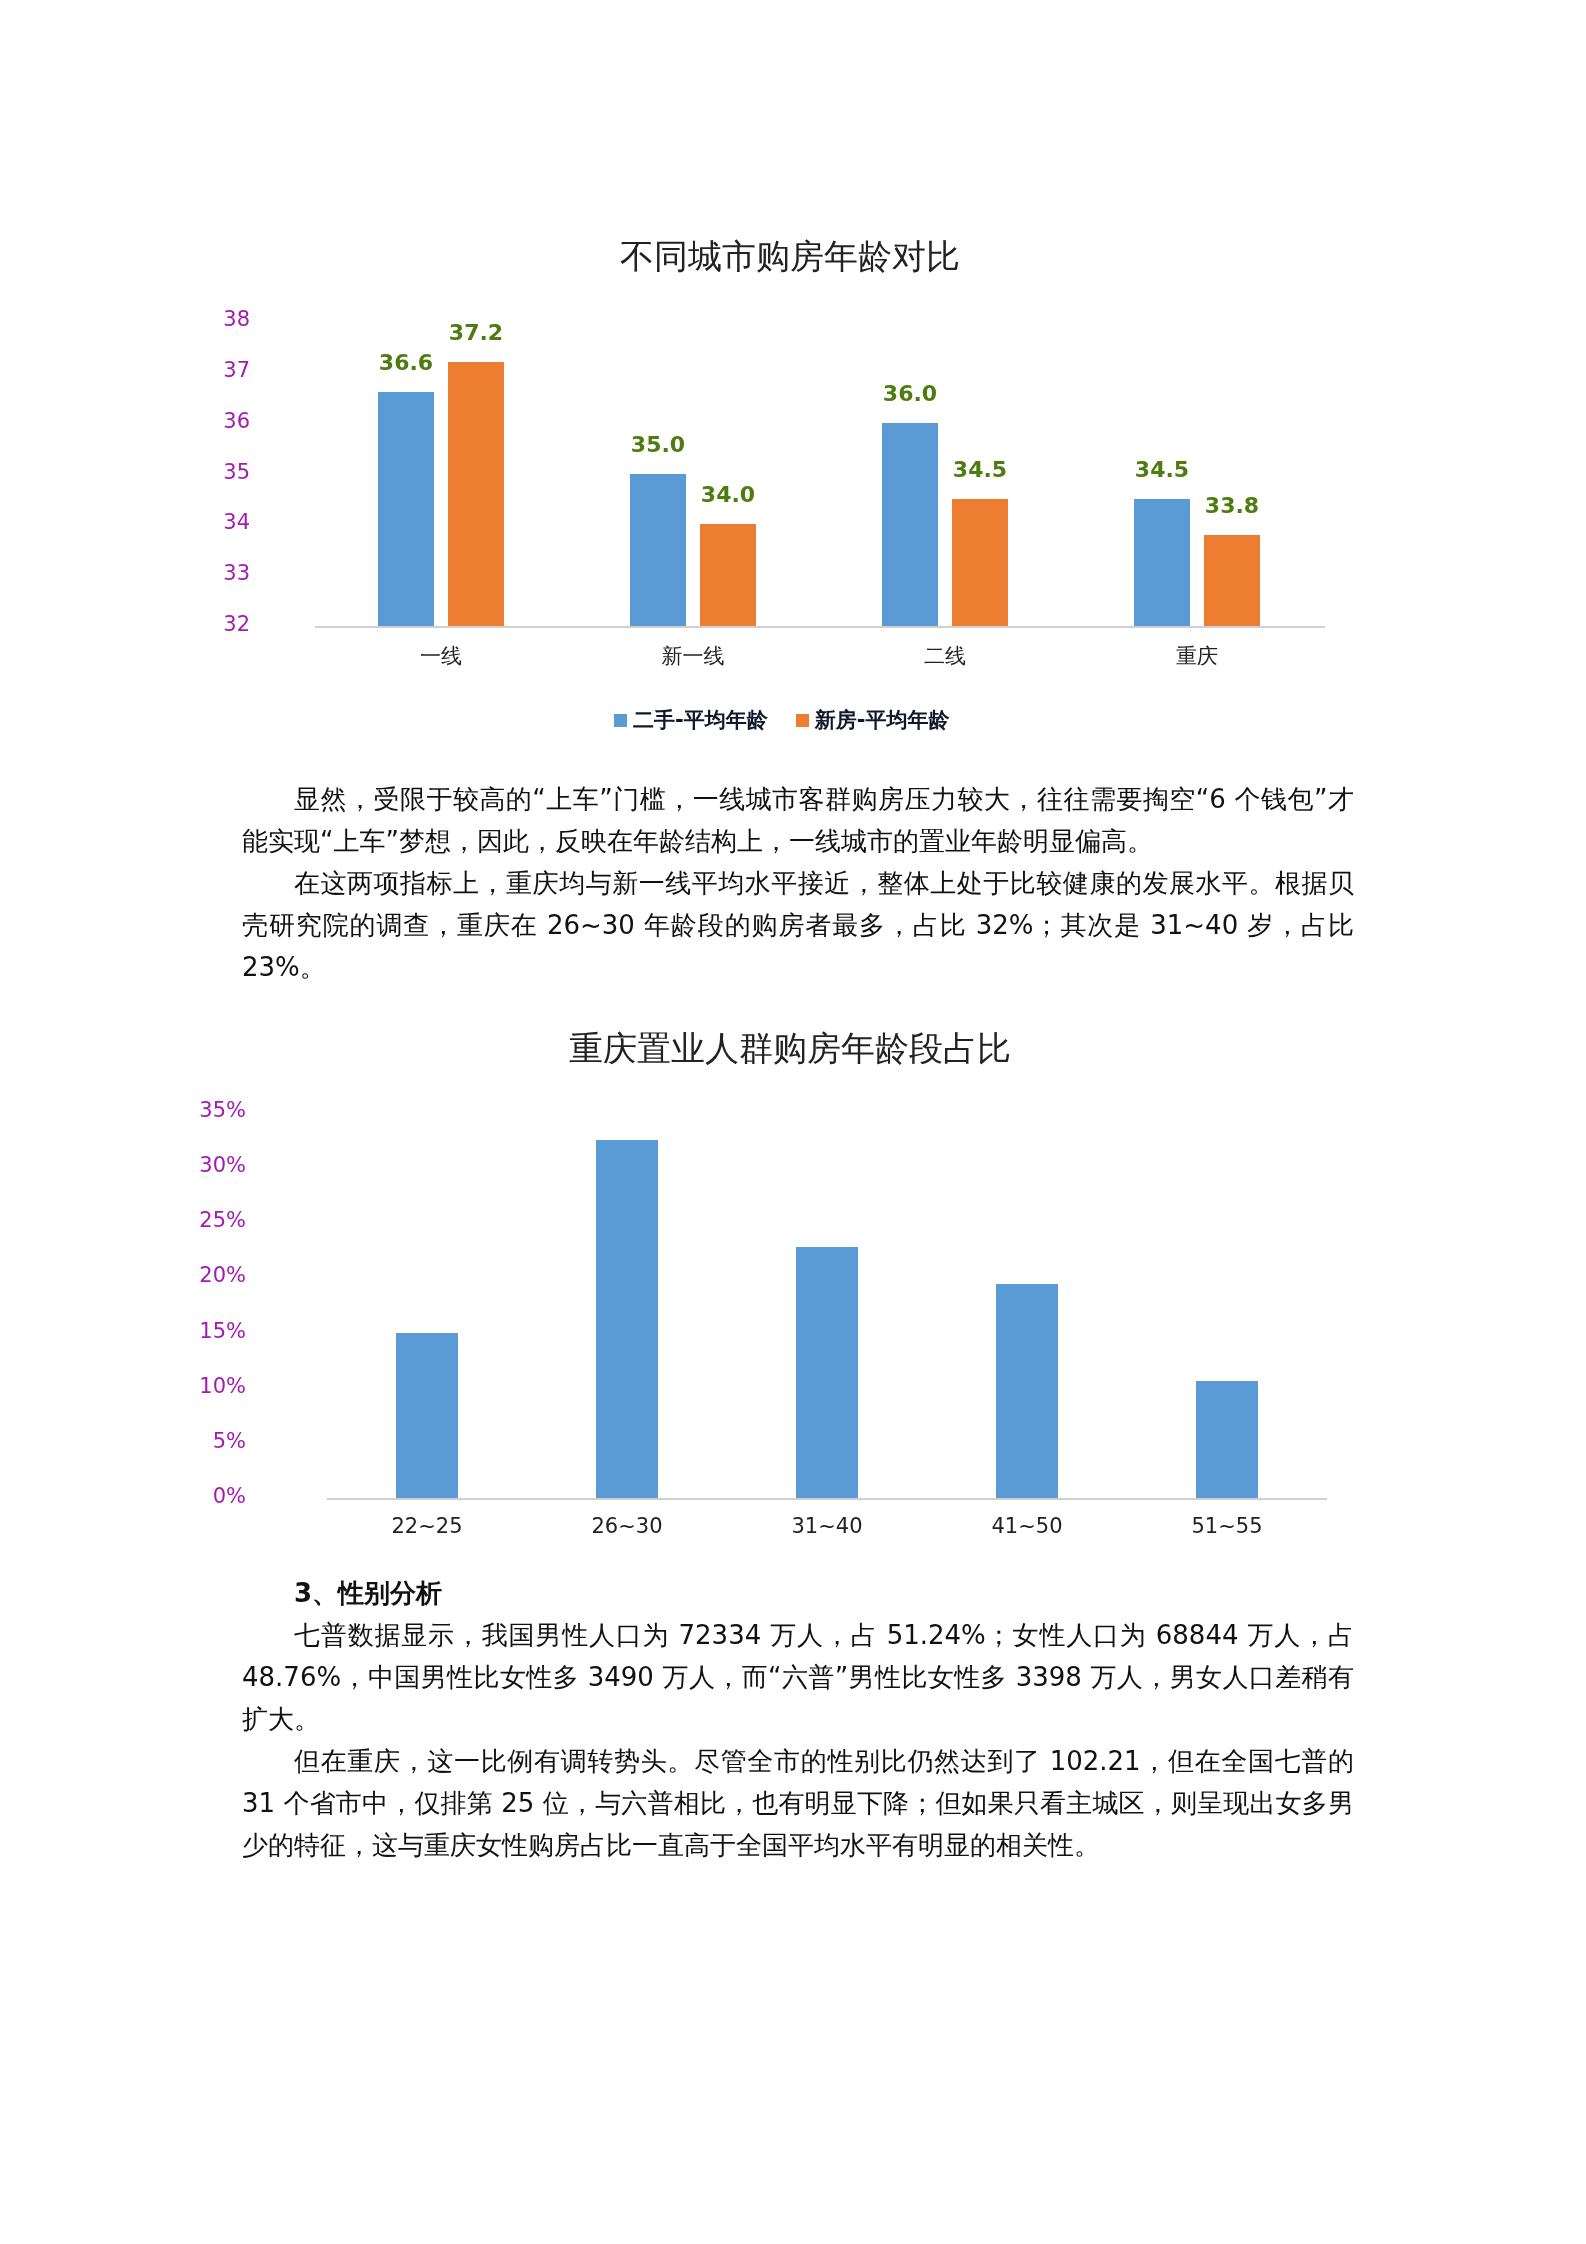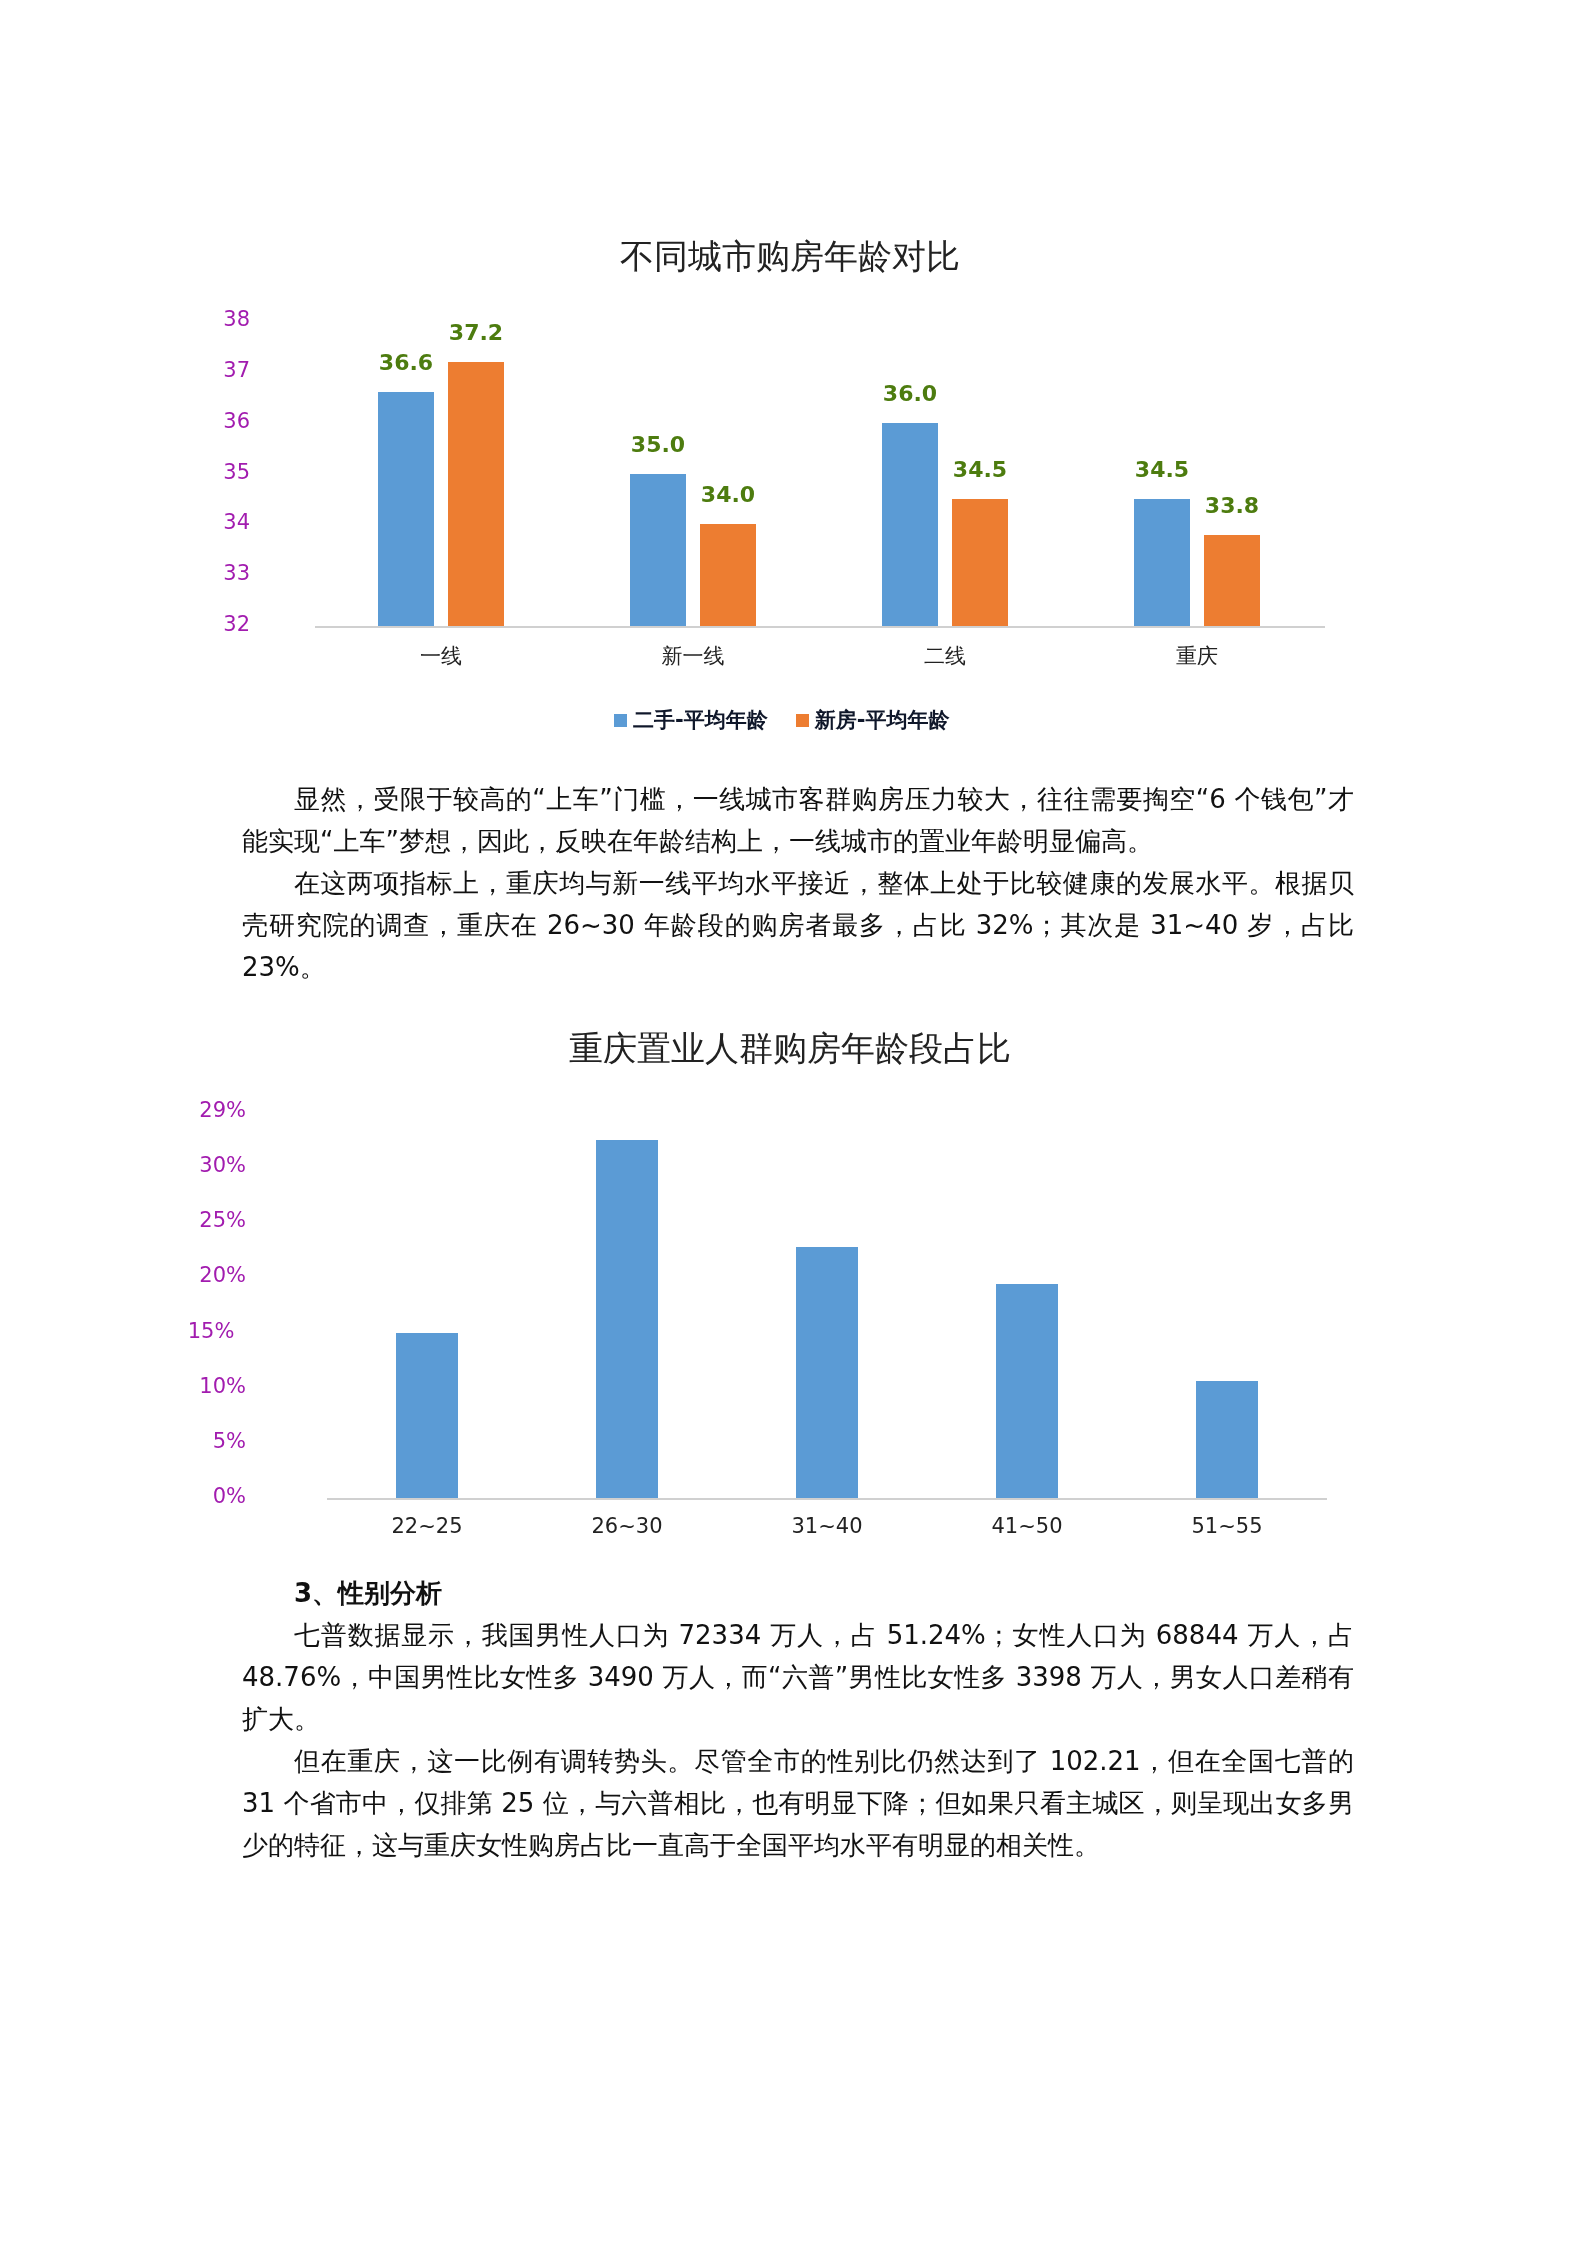--- a/index.html
+++ b/index.html
@@ -68,25 +68,25 @@
 </div>
 
 <div class="text-block" style="top:778px;">
   <p class="para">显然，受限于较高的“上车”门槛，一线城市客群购房压力较大，往往需要掏空“6 个钱包”才能实现“上车”梦想，因此，反映在年龄结构上，一线城市的置业年龄明显偏高。</p>
   <p class="para">在这两项指标上，重庆均与新一线平均水平接近，整体上处于比较健康的发展水平。根据贝壳研究院的调查，重庆在 26~30 年龄段的购房者最多，占比 32%；其次是 31~40 岁，占比 23%。</p>
 </div>
 
 <div class="chart" style="left:230px; top:1020px; width:1120px; height:520px;">
   <div class="chart-title" style="top:6px; left:0; width:1120px;">重庆置业人群购房年龄段占比</div>
   <div id="c2-plot">
-      <div class="ytick" style="left: -54px; top: 78px; width: 70px;">29%</div>
+      <div class="ytick" style="left: -54px; top: 78px; width: 70px;">35%</div>
       <div class="ytick" style="left: -54px; top: 133.143px; width: 70px;">30%</div>
       <div class="ytick" style="left: -54px; top: 188.286px; width: 70px;">25%</div>
       <div class="ytick" style="left: -54px; top: 243.429px; width: 70px;">20%</div>
-      <div class="ytick" style="left: -54px; top: 298.571px; width: 70px; text-align: center;">15%</div>
+      <div class="ytick" style="left: -54px; top: 298.571px; width: 70px;">15%</div>
       <div class="ytick" style="left: -54px; top: 353.714px; width: 70px;">10%</div>
       <div class="ytick" style="left: -54px; top: 408.857px; width: 70px;">5%</div>
       <div class="ytick" style="left: -54px; top: 464px; width: 70px;">0%</div>
       <div class="axis-line" style="left: 97px; top: 478px; width: 1000px;"></div>
       <div class="bar blue" style="left: 166px; top: 312.571px; width: 62px; height: 165.429px;"></div>
       <div class="xtick" style="left: 127px; top: 494px;">22~25</div>
       <div class="bar blue" style="left: 366px; top: 119.571px; width: 62px; height: 358.429px;"></div>
       <div class="xtick" style="left: 327px; top: 494px;">26~30</div>
       <div class="bar blue" style="left: 566px; top: 226.549px; width: 62px; height: 251.451px;"></div>
       <div class="xtick" style="left: 527px; top: 494px;">31~40</div>

